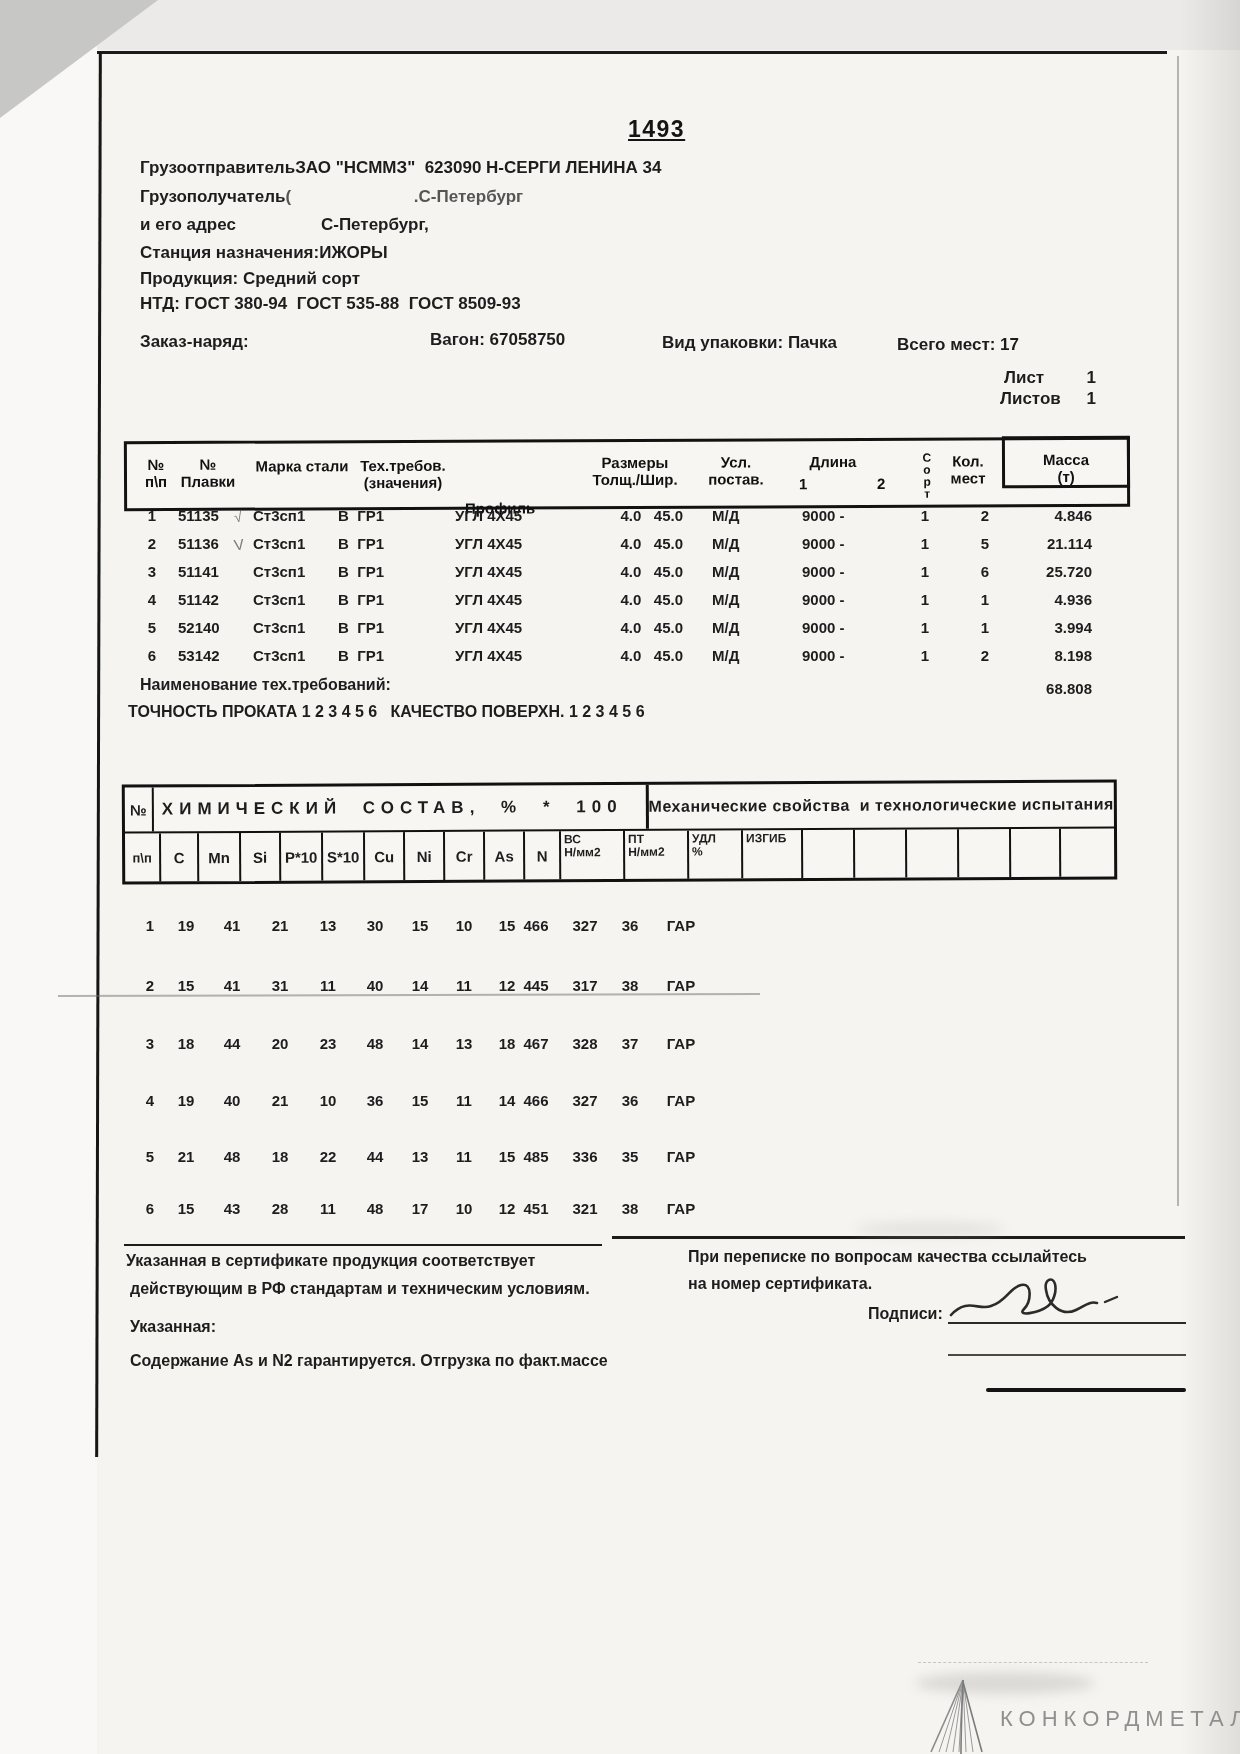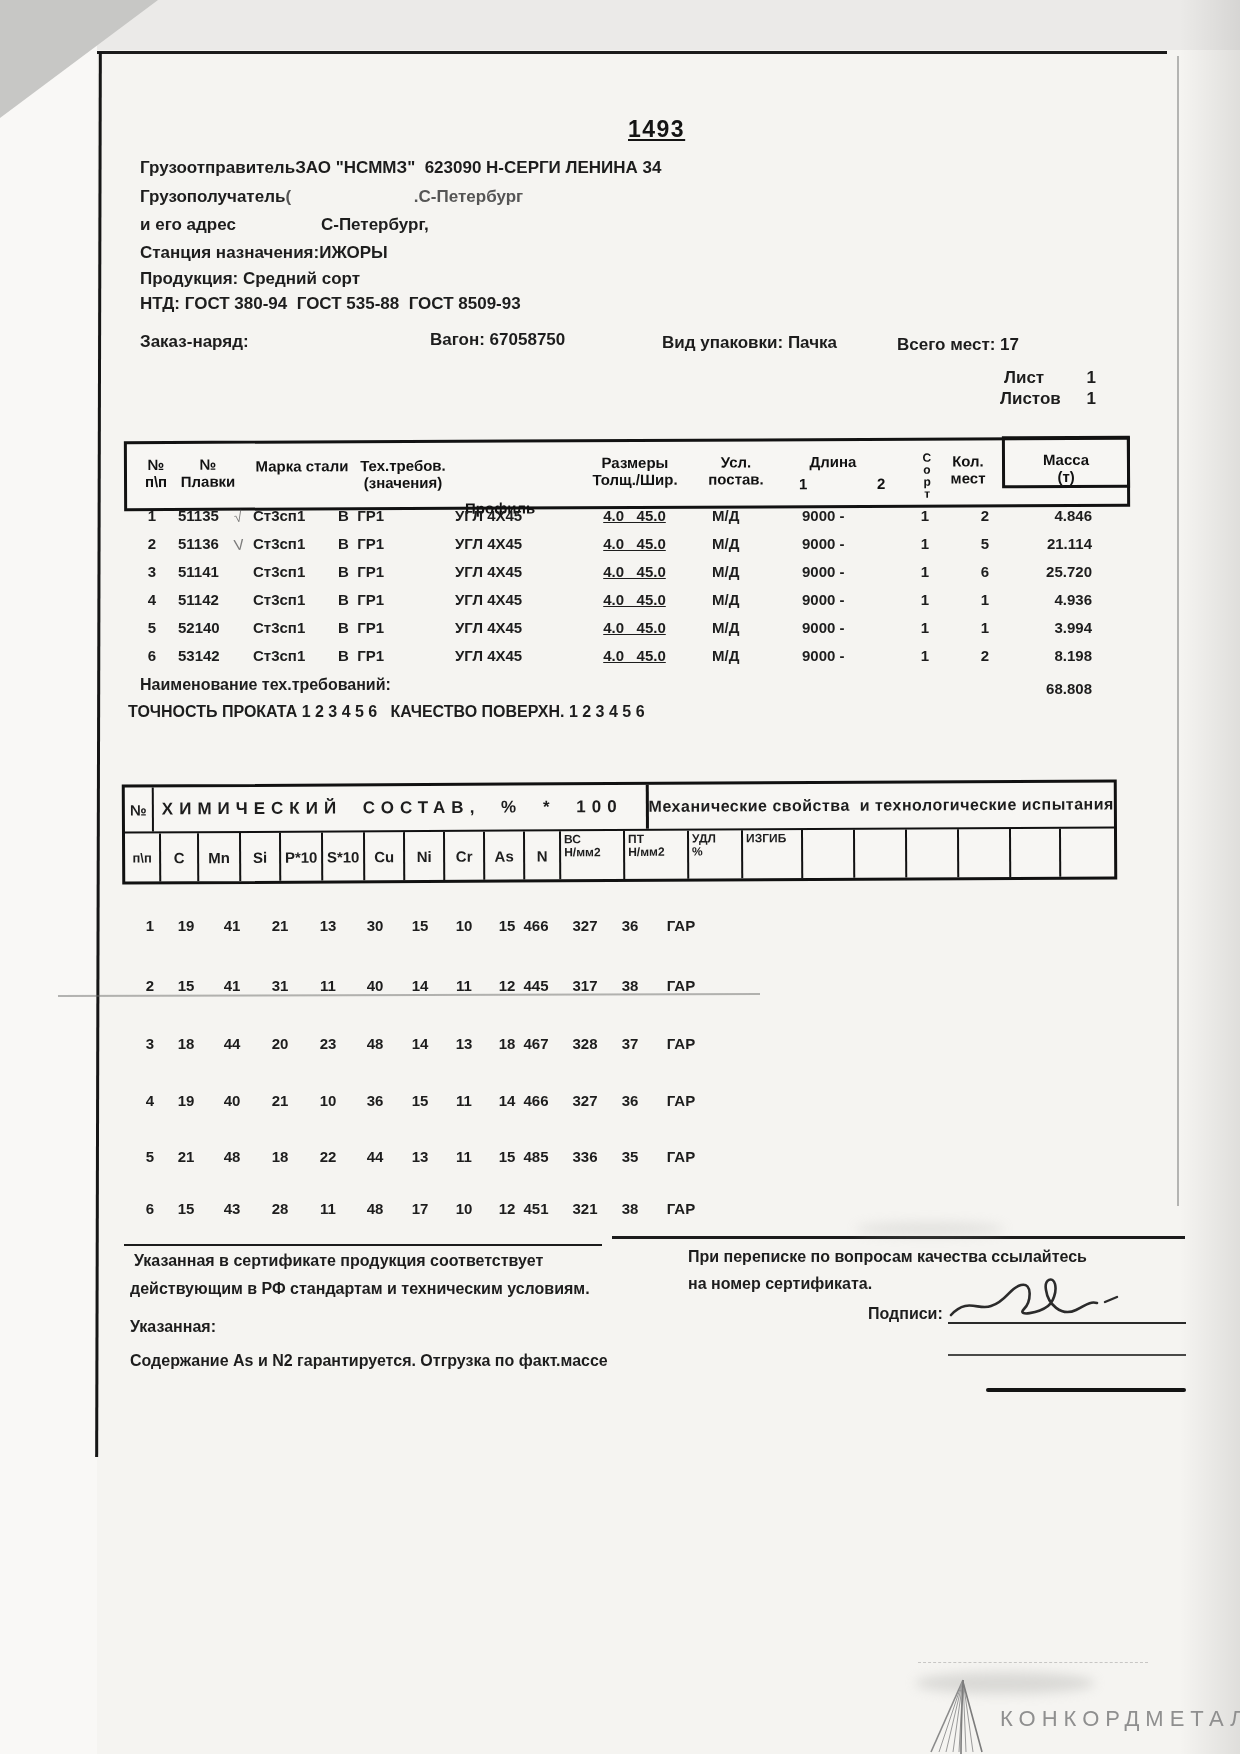--- a/index.html
+++ b/index.html
@@ -28,21 +28,21 @@
   .ph{position:absolute;font-size:15px;text-align:center;white-space:pre;color:#111;}
   .sortv{writing-mode:vertical-rl;text-orientation:upright;font-size:12px;line-height:1;letter-spacing:-2px;height:62px;}
   .prow{position:absolute;left:0;width:1240px;height:22px;}
   .prow span{position:absolute;font-size:15px;white-space:pre;}
   .c-num{left:127px;width:50px;text-align:center;}
   .c-melt{left:178px;width:62px;}
   .c-tick{left:234px;width:22px;}
   .c-grade{left:253px;width:84px;}
   .c-req{left:338px;width:96px;}
   .c-prof{left:455px;width:112px;}
-  .c-size{left:572px;width:125px;text-align:center;text-decoration:underline;}
+  .c-size{left:558px;width:125px;text-align:right;}
   .c-cond{left:712px;width:54px;}
   .c-len{left:802px;width:84px;}
   .c-sort{left:905px;width:40px;text-align:center;}
   .c-plc{left:960px;width:50px;text-align:center;}
   .c-mass{left:1000px;width:92px;text-align:right;}
   
   .chem-box{left:122px;top:782px;width:995px;height:100px;border:3px solid #111;box-sizing:border-box;display:flex;flex-direction:column;transform:rotate(-.3deg);background:#f7f6f3;}
   .chem-title{display:flex;height:44px;border-bottom:2px solid #111;}
   .ct-num{width:34px;border-right:2px solid #111;font-size:15px;display:flex;align-items:center;justify-content:center;}
   .ct-chem{width:622px;border-right:3px solid #111;font-size:17px;letter-spacing:6px;word-spacing:10px;display:flex;align-items:center;padding-left:8px;box-sizing:border-box;}
@@ -318,21 +318,21 @@
       <span class="k-vs">451</span>
       <span class="k-pt">321</span>
       <span class="k-udl">38</span>
       <span class="k-bend">ГАР</span>
     </div>
 
   <div class="abs strike2"></div>
 
   <div class="rule" style="left:124px;top:1244px;width:478px;height:2px;"></div>
   <div class="rule" style="left:612px;top:1236px;width:573px;height:3px;"></div>
-  <div class="abs t-16" style="left:134px;top:1252px;">Указанная в сертификате продукция соответствует</div>
+  <div class="abs t-16" style="left:126px;top:1252px;">Указанная в сертификате продукция соответствует</div>
   <div class="abs t-16" style="left:130px;top:1280px;">действующим в РФ стандартам и техническим условиям.</div>
   <div class="abs t-16" style="left:130px;top:1318px;">Указанная:</div>
   <div class="abs t-16" style="left:130px;top:1352px;">Содержание As и N2 гарантируется. Отгрузка по факт.массе</div>
   <div class="abs t-16" style="left:688px;top:1248px;">При переписке по вопросам качества ссылайтесь</div>
   <div class="abs t-16" style="left:688px;top:1275px;">на номер сертификата.</div>
   <div class="abs t-16" style="left:868px;top:1305px;">Подписи:</div>
 
   <svg class="abs" style="left:945px;top:1275px;" width="190" height="52" viewBox="0 0 190 52">
     <path d="M6 40 C22 22 34 36 46 31 C62 26 64 13 76 10 C88 7 86 27 79 34 C71 42 94 38 103 31 C108 27 112 17 110 9 C108 1 99 4 101 15 C103 29 116 42 131 35 C140 31 144 26 152 28" stroke="#2b2b2b" stroke-width="2.6" fill="none" stroke-linecap="round"></path>
     <path d="M160 27 L172 22" stroke="#2b2b2b" stroke-width="2.4" fill="none" stroke-linecap="round"></path>

